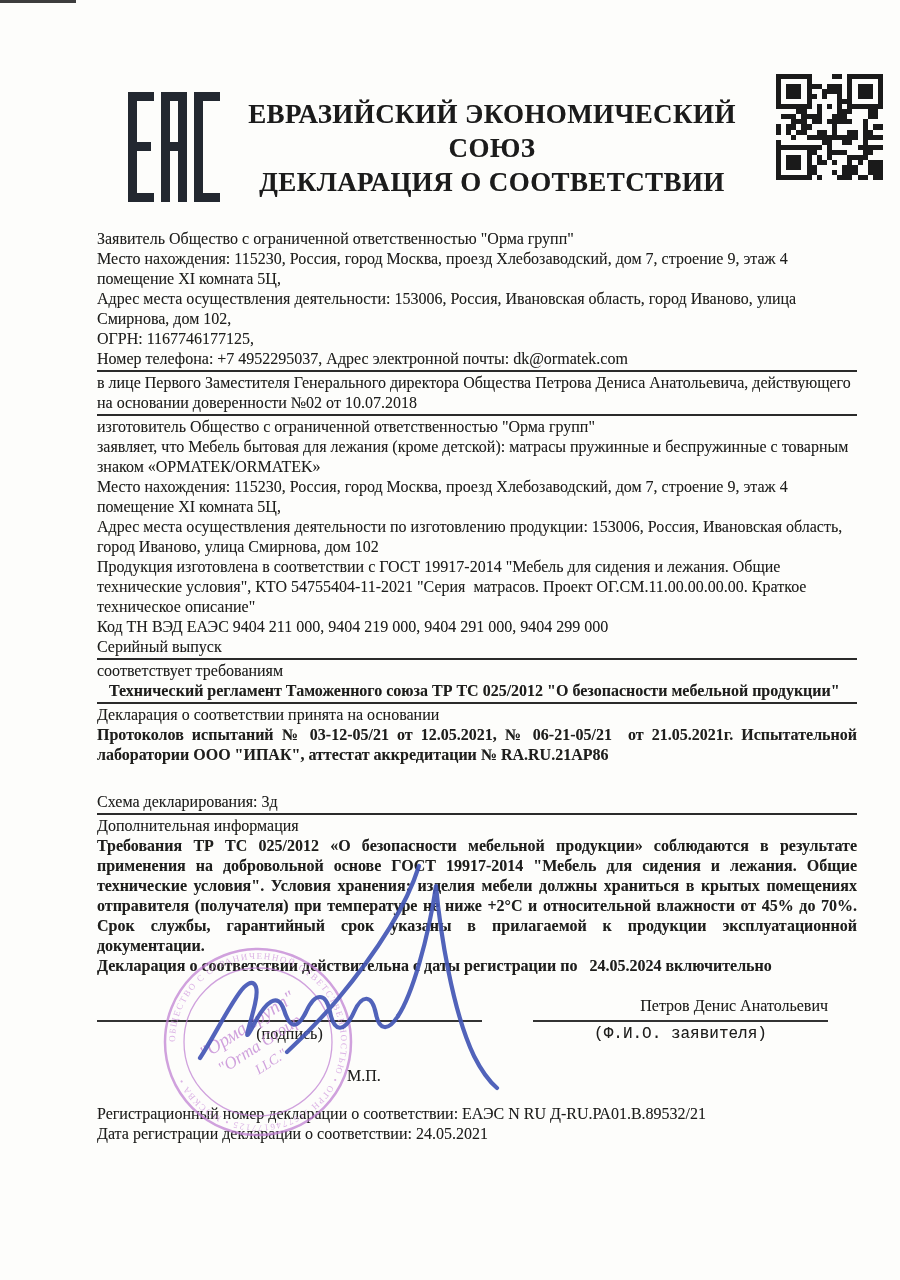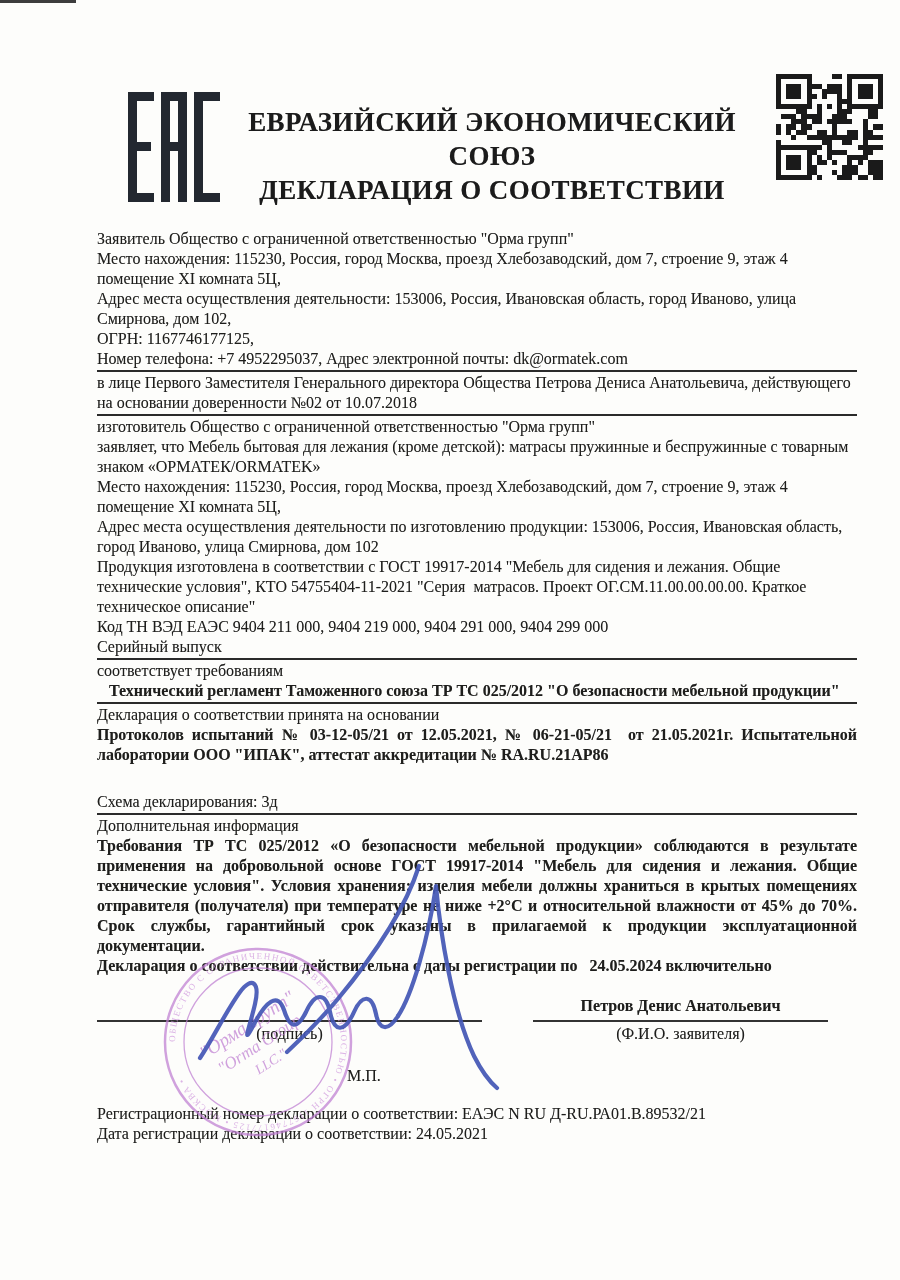--- a/index.html
+++ b/index.html
@@ -7,40 +7,39 @@
     position:relative;width:900px;height:1280px;background:#fdfdfb;
     font-family:"Liberation Serif","DejaVu Serif",serif;color:#1e1e1c;overflow:hidden;
   }
   .scan-strip{position:absolute;left:0;top:0;width:76px;height:3px;background:#3d3d3d;}
   
   .eac-logo{position:absolute;left:128px;top:92px;width:92px;height:110px;}
   .titles{
     position:absolute;left:222px;top:97px;width:540px;text-align:center;
     font-weight:bold;font-size:27px;line-height:34px;letter-spacing:.4px;color:#1b1b1b;
     text-shadow:0 0 .5px rgba(0,0,0,.35);
-    margin-top:8px;
   }
   .qr{position:absolute;left:776px;top:74px;width:107px;height:106px;}
   
   .content{
     position:absolute;left:97px;top:229px;width:760px;
     font-size:16px;line-height:20px;text-shadow:0 0 .4px rgba(0,0,0,.3);
   }
   .content p{margin:0;}
   .line{white-space:pre-wrap;}
   .line.j{text-align:justify;font-weight:bold;}
   .b{font-weight:normal;}
   .rule{border-top:2px solid #2a2a2a;margin:1px 0;height:0;}
   .validity{margin-top:30px;font-weight:bold;white-space:pre-wrap;}
   .sigrow{position:relative;height:120px;margin-top:8px;}
   .sigline-left{position:absolute;left:0;top:36px;width:385px;border-top:2px solid #333;}
   .cap-left{position:absolute;left:0;top:40px;width:385px;text-align:center;}
-  .name-right{position:absolute;left:436px;top:12px;width:295px;text-align:center;font-weight:bold;}
+  .name-right{position:absolute;left:436px;top:12px;width:295px;text-align:right;}
   .sigline-right{position:absolute;left:436px;top:36px;width:295px;border-top:2px solid #333;}
-  .cap-right{position:absolute;left:436px;top:40px;width:295px;text-align:center;}
+  .cap-right{position:absolute;left:436px;top:40px;width:295px;text-align:center;font-family:Liberation Mono, monospace;}
   .mp{position:absolute;left:250px;top:82px;}
   .reg{font-weight:bold;margin-top:4px;white-space:pre-wrap;}
   .date{font-weight:bold;margin-top:20px;white-space:pre-wrap;}
   .overlay{position:absolute;left:0;top:0;width:900px;height:1280px;pointer-events:none;}
 </style>
 </head>
 <body>
 
 <div class="page">
 

